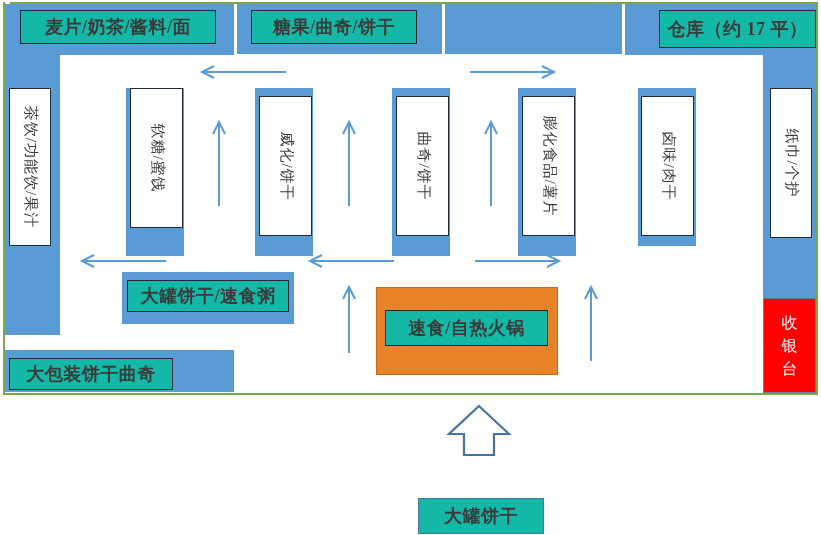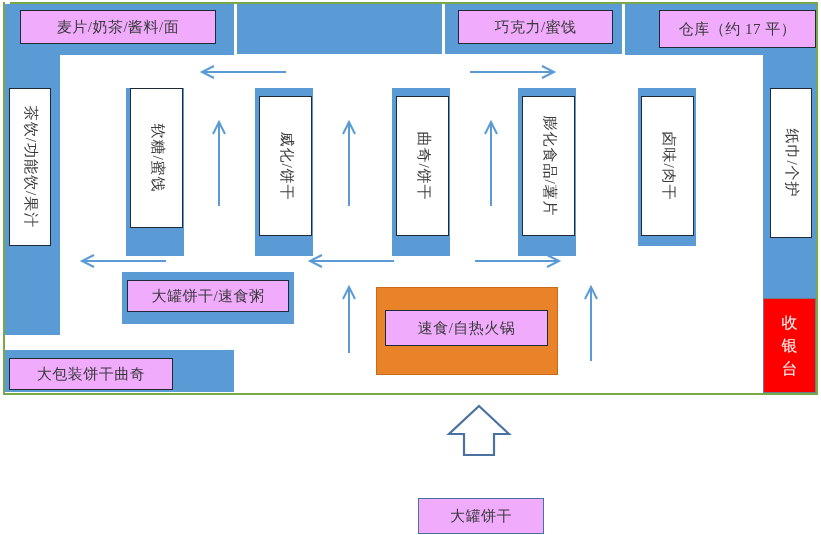--- a/index.html
+++ b/index.html
@@ -15,28 +15,29 @@
   
   .abs{position:absolute;box-sizing:border-box;}
 
   
   .floor{background:#ffffff;}
   .wall{background:#5B9BD5;}
   .greenline{background:#77A94B;}
 
   
   .lbl{
-    background:#f0abfc;
+    background:#14b8a6;
     border:1.4px solid #1F2A37;
     display:flex;align-items:center;justify-content:center;
     color:#3A3A3A;
-    font-size:15px;
+    font-size:18px;
     letter-spacing:.5px;
     white-space:nowrap;
     box-sizing:border-box;
+    font-weight:bold;
   }
   .lbl-thin{border:1px solid #4A6E97;}
 
   
   .vlbl{
     background:#FFFFFF;
     border:1.4px solid #1F2A37;
     box-sizing:border-box;
     position:absolute;
     overflow:hidden;
@@ -102,22 +103,22 @@
   <div class="abs wall" style="left:763px;top:62px;width:53px;height:250px;"></div>
 
   <div class="abs floor" style="left:60px;top:55px;width:703px;height:280px;"></div>
 
   <div class="abs greenline" style="left:3px;top:2px;width:2px;height:393px;"></div>
   <div class="abs greenline" style="left:3px;top:393px;width:815px;height:2px;"></div>
   <div class="abs greenline" style="left:816px;top:2px;width:2px;height:393px;"></div>
 
   <div class="abs lbl" style="left:20px;top:10px;width:196px;height:34px;">麦片/奶茶/酱料/面</div>
 
-
-  <div class="abs lbl" style="left:458px;top:10px;width:155px;height:34px;">巧克力/蜜饯</div>
+  <div class="abs lbl" style="left:251px;top:10px;width:166px;height:34px;">糖果/曲奇/饼干</div>
+
 
   <div class="abs lbl" style="left:659px;top:10px;width:157px;height:38px;">仓库（约 17 平）</div>
 
   <div class="vlbl" style="left:9px;top:88px;width:42px;height:158px;">
     <span class="vtext">茶饮/功能饮/果汁</span>
   </div>
 
   <div class="vlbl" style="left:770px;top:88px;width:42px;height:150px;">
     <span class="vtext">纸巾/个护</span>
   </div>

